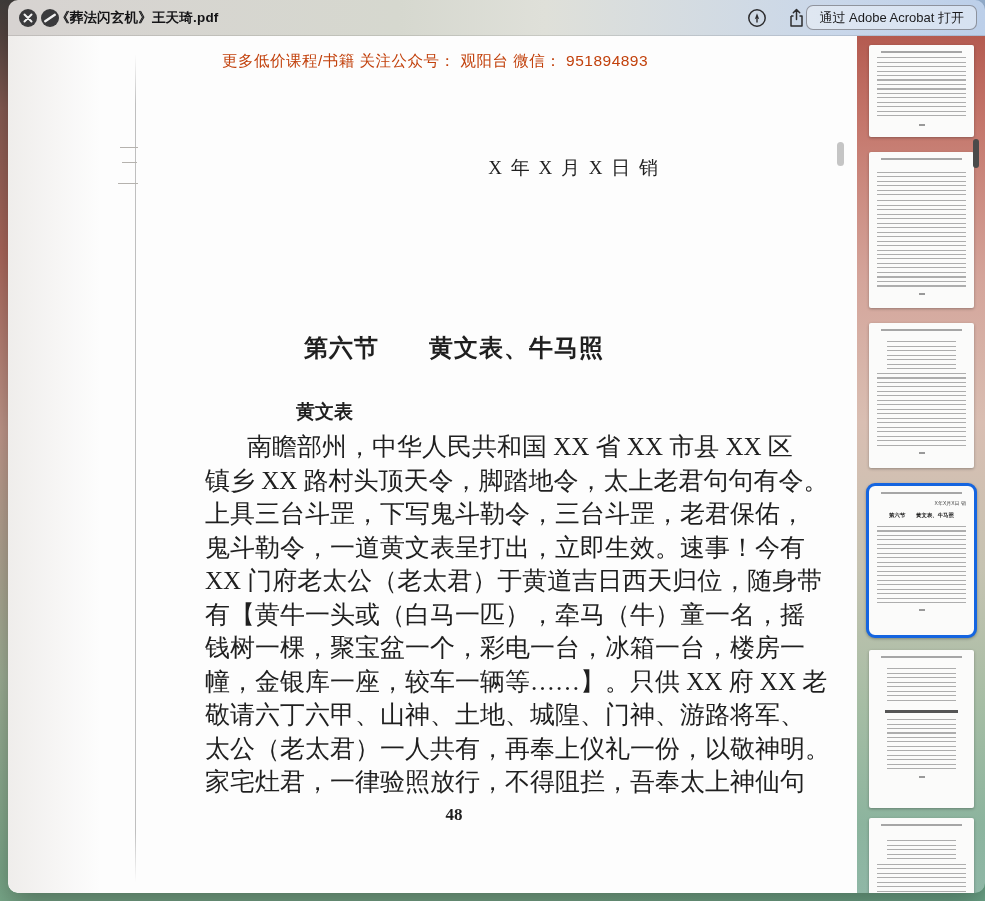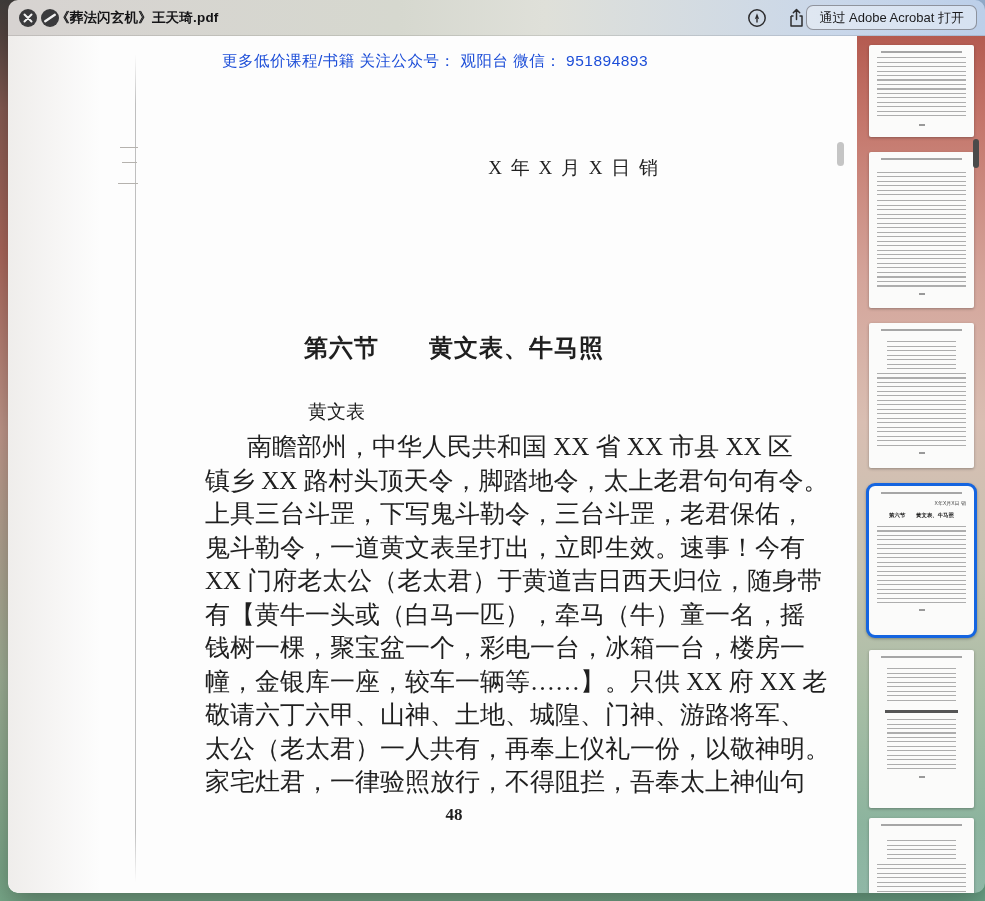--- a/index.html
+++ b/index.html
@@ -46,26 +46,26 @@
     content:''; position:absolute; left:0; top:0; bottom:0; width:132px;
     background:linear-gradient(90deg,#efedeb,#fdfdfd 70%);
   }
   .fold-line { position:absolute; left:127px; top:18px; width:1px; height:828px;
     background:linear-gradient(180deg,rgba(160,160,160,.0),rgba(140,140,140,.55) 6%,rgba(140,140,140,.55) 94%,rgba(160,160,160,0)); }
   .fold-mark { position:absolute; height:1px; background:#b5b2ae; }
 
   .doc-serif { font-family:"Liberation Serif","DejaVu Serif",serif; color:#1f1f1f; }
 
   .promo-header { position:absolute; left:214px; top:15px; font-size:15.5px; font-weight:500;
-    color:#1d4ed8; letter-spacing:.5px; white-space:nowrap; }
+    color:#c2410c; letter-spacing:.5px; white-space:nowrap; }
   .date-line { position:absolute; left:197px; top:119px; width:455px; text-align:right;
     font-size:19px; letter-spacing:2px; }
   .section-title { position:absolute; left:197px; top:296px; width:498px; text-align:center;
     font-size:24px; font-weight:700; letter-spacing:1px; }
-  .subsection-title { position:absolute; left:300px; top:363px; font-size:19px; font-weight:400; }
+  .subsection-title { position:absolute; left:288px; top:363px; font-size:19px; font-weight:700; }
   .body-block { position:absolute; left:197px; top:394px; width:498px; }
   .body-block .line { font-size:25px; line-height:33.5px; height:33.5px; white-space:nowrap;
     text-align:justify; text-align-last:justify; }
   .body-block .line.indent { text-indent:42px; }
   .page-number { position:absolute; left:197px; top:769px; width:498px; text-align:center;
     font-size:17px; font-weight:700; }
 
   .main-scrollbar { position:absolute; right:13px; top:106px; width:7px; height:24px;
     border-radius:4px; background:#c5c5c5; cursor:pointer; }
 

